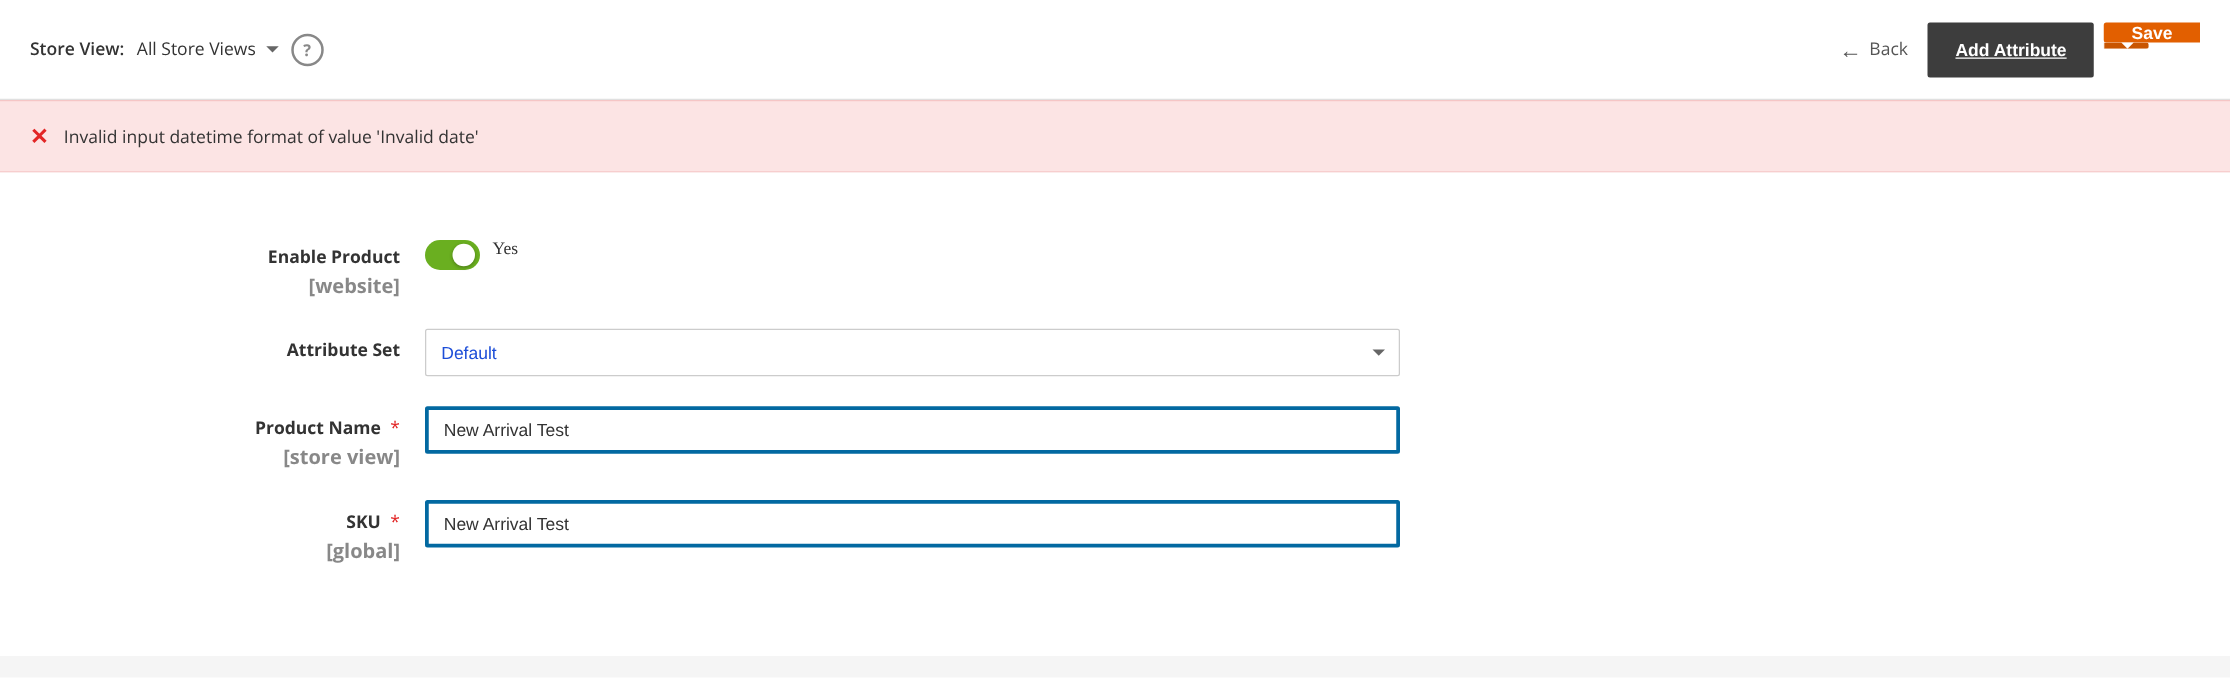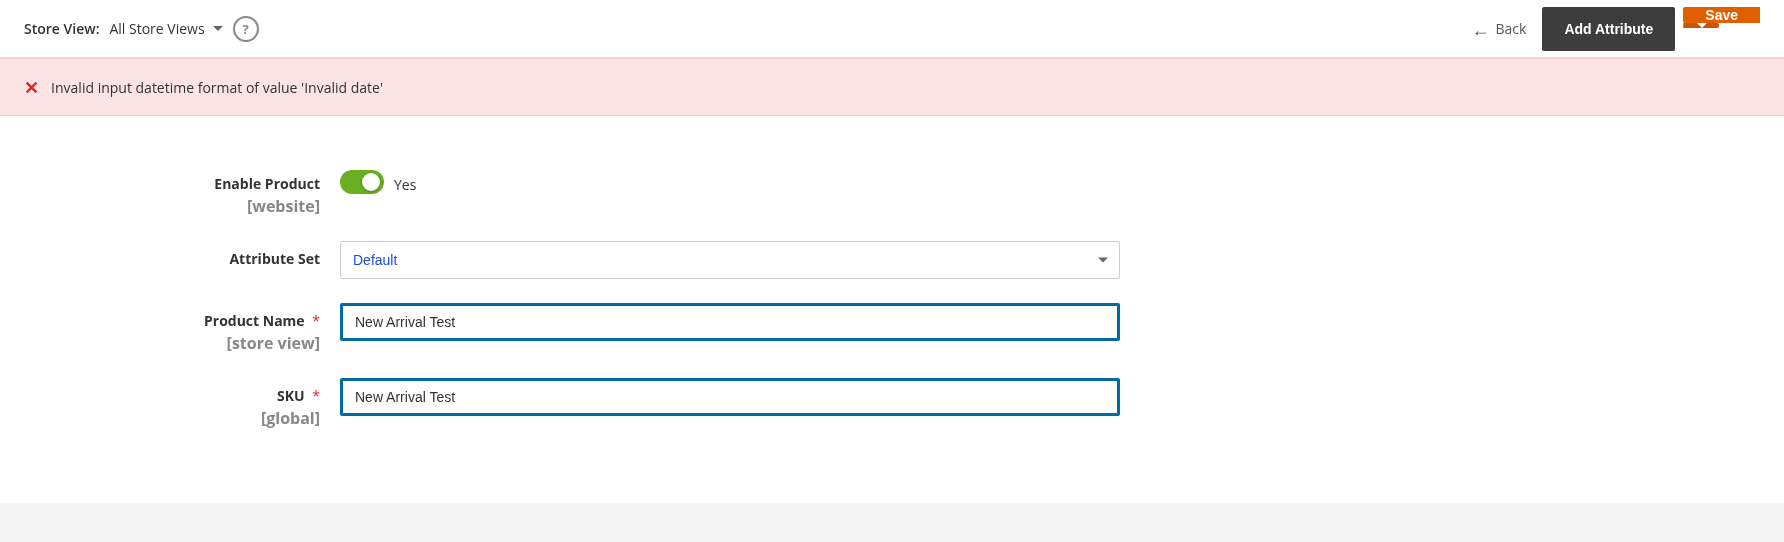--- a/index.html
+++ b/index.html
@@ -15,21 +15,21 @@
       color: #333;
     }
 
     
     .toolbar {
       display: flex;
       align-items: center;
       background: #fff;
       border-bottom: 1px solid #e0e0e0;
       padding: 0 24px;
-      height: 58px;
+      height: 80px;
       justify-content: space-between;
     }
 
     .toolbar-left {
       display: flex;
       align-items: center;
       gap: 10px;
     }
 
     .store-view-label {
@@ -96,20 +96,21 @@
     .btn-add-attribute {
       background: #3d3d3d;
       color: #fff;
       border: none;
       padding: 0 22px;
       height: 44px;
       font-size: 14px;
       font-weight: 600;
       cursor: pointer;
       border-radius: 2px;
+      text-decoration: underline;
     }
 
     .btn-save-group {
       display: flex;
       align-items: stretch;
       height: 44px;
       flex-direction: column;
     }
 
     .btn-save {
@@ -209,23 +210,24 @@
     }
 
     .form-field-col {
       flex: 1;
       max-width: 780px;
     }
 
     
     .toggle-wrapper {
       display: flex;
-      align-items: flex-end;
+      align-items: flex-start;
       gap: 10px;
       padding-top: 4px;
+      font-family: Liberation Serif, serif;
     }
 
     .toggle {
       position: relative;
       width: 44px;
       height: 24px;
     }
 
     .toggle-track {
       width: 44px;

